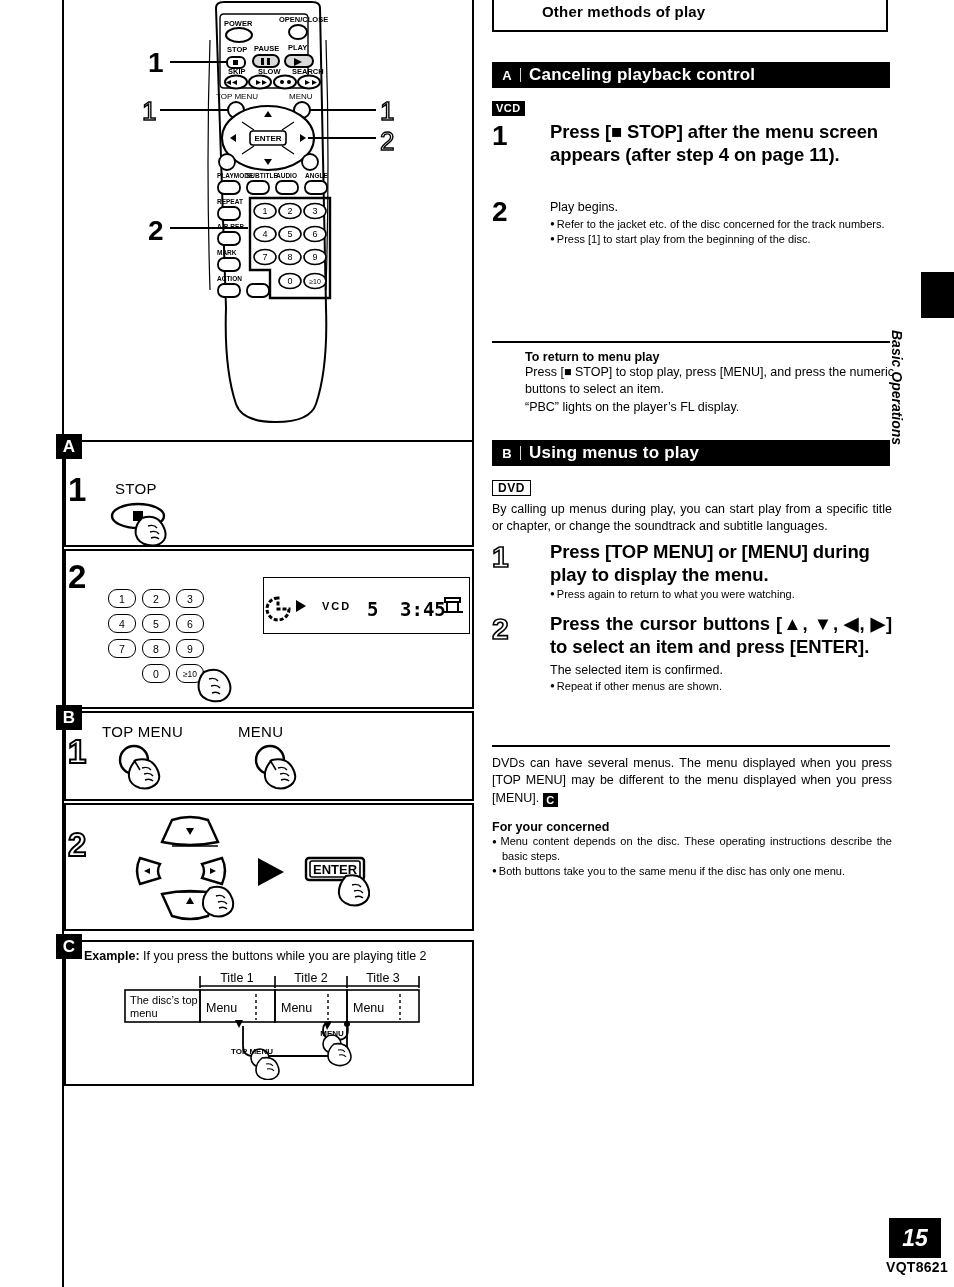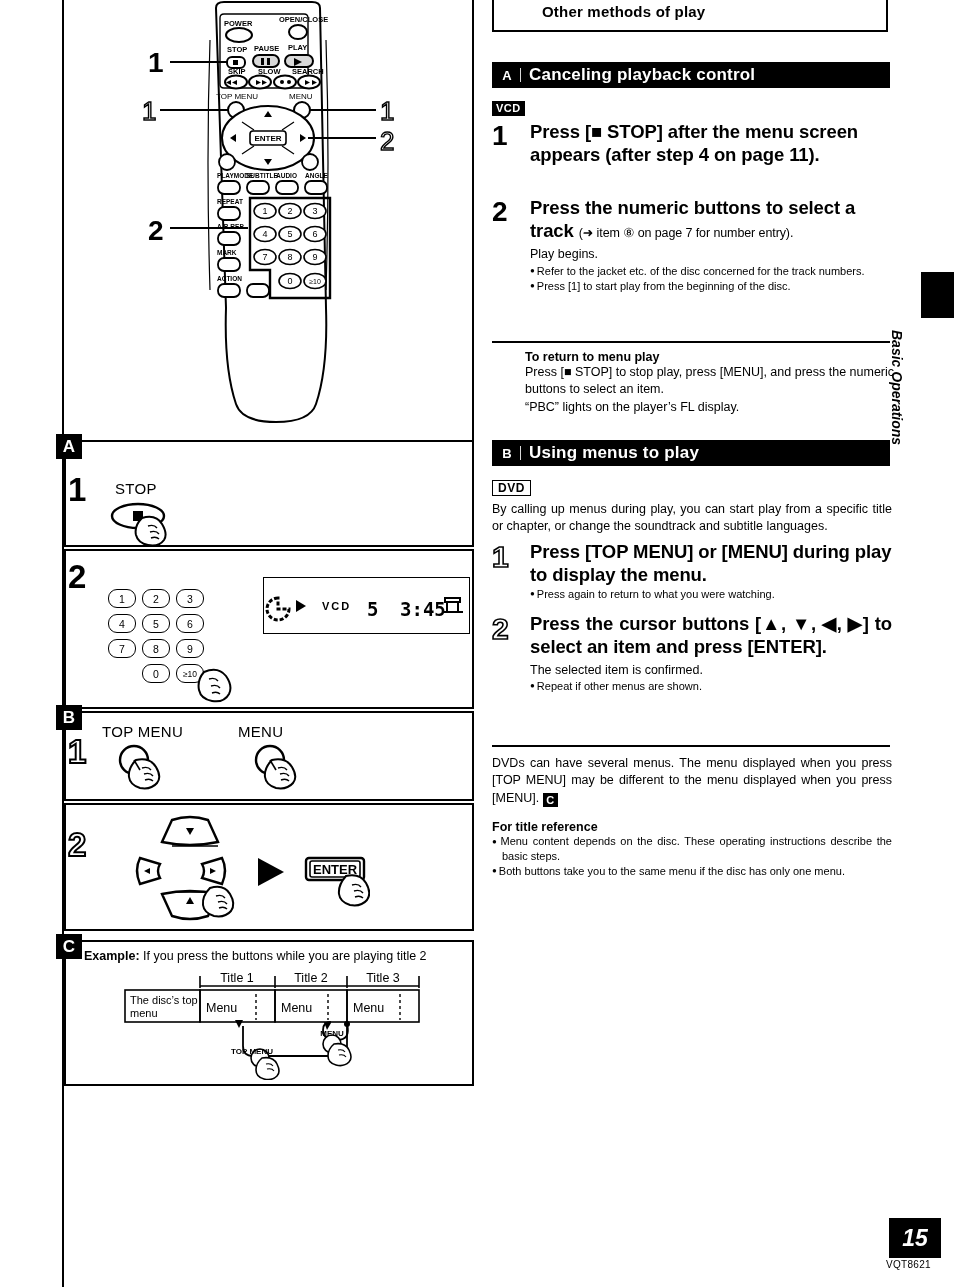--- a/index.html
+++ b/index.html
@@ -45,21 +45,21 @@
     padding:0px 5px;letter-spacing:.6px;line-height:1.2;
   }
 
   .step{position:absolute;display:flex;}
   .step .num{
     width:38px;flex:0 0 38px;font-size:28px;font-weight:bold;line-height:1;padding-top:2px;
   }
   .step .num.outline{
     color:#fff;-webkit-text-stroke:1.6px #000;font-size:30px;
   }
-  .step .body{flex:1;}
+  .step .body{flex:1;margin-left:20px;}
   .step .title{font-size:18.5px;font-weight:bold;line-height:1.27;letter-spacing:-.1px;}
   .step .title.just{text-align:justify;text-align-last:left;}
   .step .sub{font-size:12.5px;line-height:1.35;margin-top:3px;}
   .bullet{font-size:11px;line-height:1.35;padding-left:10px;text-indent:-10px;}
   .bullet:before{content:"\25CF";font-size:8px;vertical-align:1.5px;margin-right:2px;}
 
   .rule{position:absolute;left:492px;width:398px;height:2px;background:#000;}
 
   .para{font-size:12.5px;line-height:1.38;}
   .para.just{text-align:justify;}
@@ -78,21 +78,21 @@
     transform:rotate(90deg);transform-origin:0 0;white-space:nowrap;
   }
 
   
   .pg-blk{position:absolute;left:889px;top:1218px;width:52px;height:40px;background:#000;}
   .pg-num{
     position:absolute;left:889px;top:1220px;width:52px;height:36px;
     color:#fff;font-size:23px;font-style:italic;font-weight:bold;
     display:flex;align-items:center;justify-content:center;
   }
-  .pg-code{position:absolute;left:886px;top:1259px;font-size:10px;font-weight:normal;letter-spacing:.3px;}
+  .pg-code{position:absolute;left:886px;top:1259px;font-size:14px;font-weight:bold;letter-spacing:.3px;}
 
   
   .panel{position:absolute;border:2px solid #000;box-sizing:border-box;}
   .lbadge{
     position:absolute;width:26px;height:25px;background:#000;color:#fff;
     font-size:17px;font-weight:bold;display:flex;align-items:center;justify-content:center;
     z-index:5;
   }
   .stepnum-l{position:absolute;font-size:33px;font-weight:bold;line-height:1;}
   .stepnum-l.outline{color:#fff;-webkit-text-stroke:2px #000;}
@@ -139,21 +139,20 @@
   <div class="step" style="left:492px;top:120px;width:400px;">
     <div class="num">1</div>
     <div class="body">
       <div class="title">Press [■ STOP] after the menu screen appears (after step 4 on page 11).</div>
     </div>
   </div>
 
   <div class="step" style="left:492px;top:196px;width:400px;">
     <div class="num">2</div>
     <div class="body">
-      <div class="title"><span>Press the numeric buttons to select a track</span> <span style="font-size:12.5px;font-weight:normal;">(➜ item ⑧ on page 7 for number entry).</span></div>
       <div class="sub">Play begins.</div>
       <div class="bullet" style="margin-top:1px;">Refer to the jacket etc. of the disc concerned for the track numbers.</div>
       <div class="bullet">Press [1] to start play from the beginning of the disc.</div>
     </div>
   </div>
 
   <div class="rule" style="top:341px;"></div>
 
   <div class="abs" style="left:492px;top:350px;width:400px;margin-left:33px;">
     <div class="ttl-s">To return to menu play</div>
@@ -191,21 +190,21 @@
   </div>
 
   <div class="rule" style="top:745px;"></div>
 
   <div class="abs para just" style="left:492px;top:755px;width:400px;">
     <span>DVDs can have several menus. The menu displayed when you press [TOP MENU] may be different to the menu displayed when you press [MENU].</span>
     <span class="cbadge">C</span>
   </div>
 
   <div class="abs" style="left:492px;top:820px;width:400px;">
-    <div class="ttl-s">For title reference</div>
+    <div class="ttl-s">For your concerned</div>
     <div class="bullet just" style="text-align:justify;">Menu content depends on the disc. These operating instructions describe the basic steps.</div>
     <div class="bullet just" style="text-align:justify;">Both buttons take you to the same menu if the disc has only one menu.</div>
   </div>
 
   <div class="side-blk"></div>
   <div class="side-txt">Basic Operations</div>
 
   <div class="pg-blk"></div>
   <div class="pg-num">15</div>
   <div class="pg-code">VQT8621</div>

